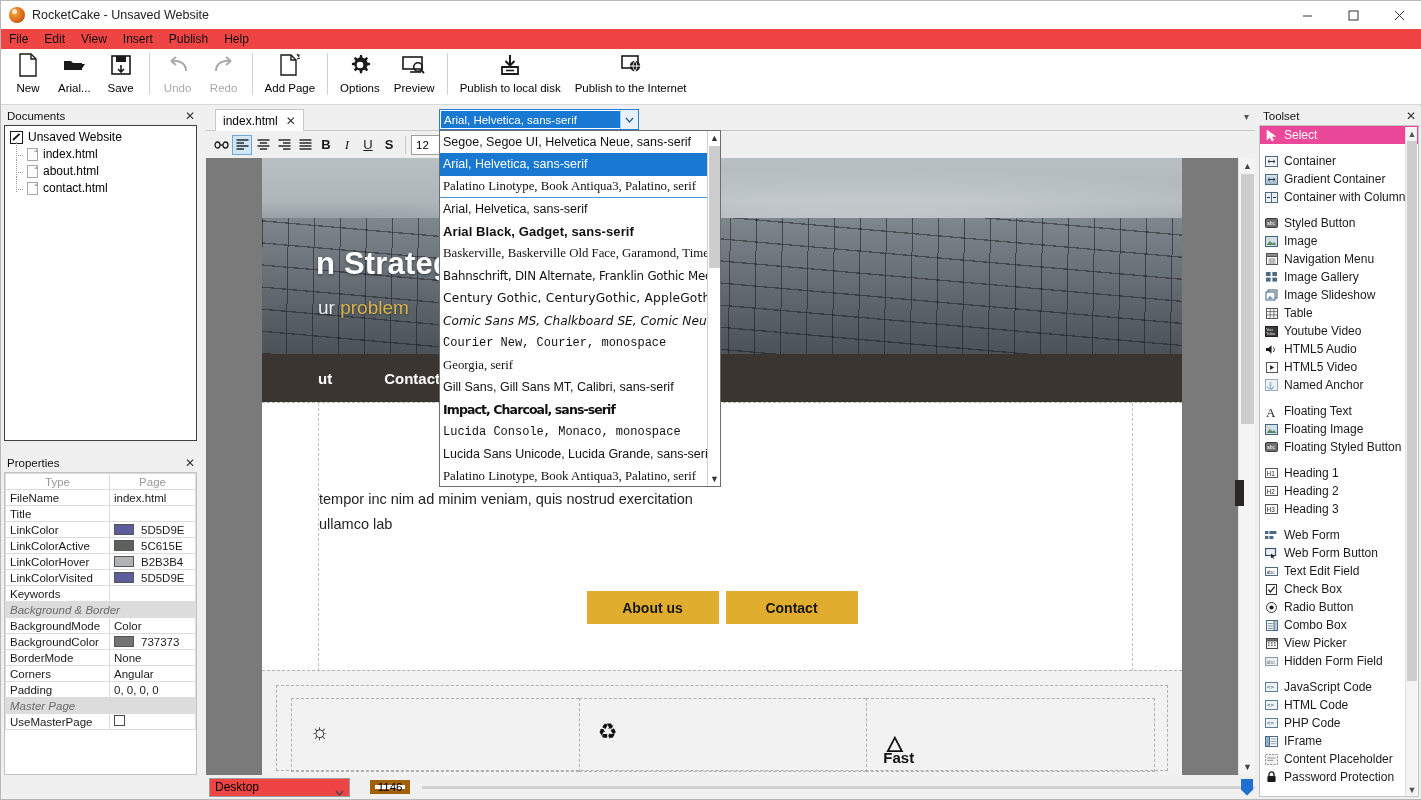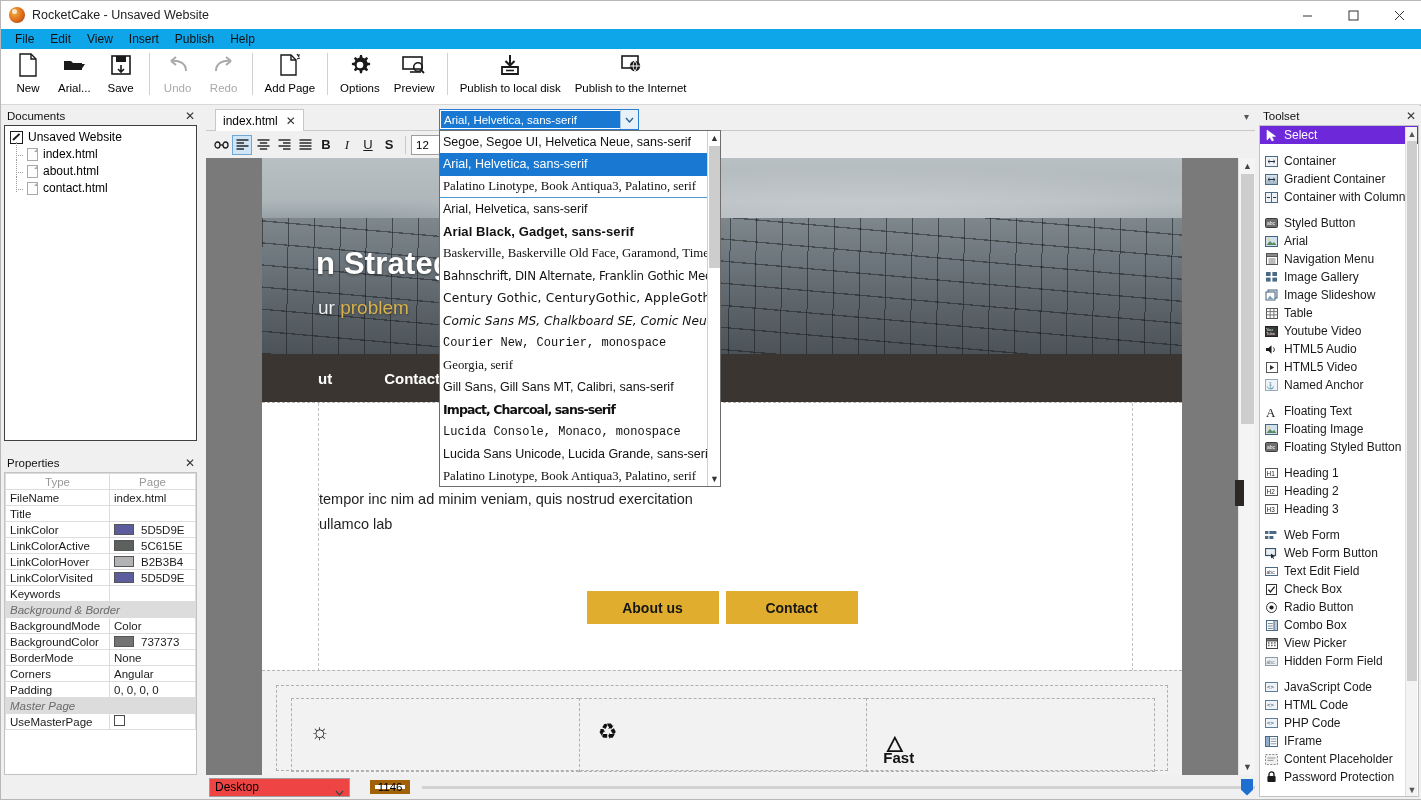--- a/index.html
+++ b/index.html
@@ -39,21 +39,21 @@
   .win-btns { position:absolute; right:0; top:0; height:28px; display:flex; }
   .win-btn {
     width:46px; height:28px; display:flex; align-items:center; justify-content:center;
     color:#333;
   }
   .win-btn svg { display:block; }
 
   
   .menubar {
     position:absolute; left:0; top:28px; width:1421px; height:20px;
-    background:#0ea5e9; display:flex; align-items:center; padding-left:6px;
+    background:#ef4444; display:flex; align-items:center; 
   }
   .menubar .mi {
     padding:2px 8px; font-size:12px; color:#111; cursor:default;
   }
 
   
   .maintoolbar {
     position:absolute; left:0; top:48px; width:1421px; height:56px;
     background:#ffffff; border-bottom:1px solid #d8d8d8;
     display:flex; align-items:flex-start; padding-left:4px;
@@ -138,21 +138,21 @@
     position:absolute; left:1256px; top:105px; width:164px; height:693px; background:#f0f0f0;
   }
   .toolset-body{
     position:absolute; left:2px; top:19px; width:160px; height:672px;
     background:#fff; border:1px solid #c2c2c2; overflow:hidden;
   }
   .ts-row{
     display:flex; align-items:center; height:18px; padding-left:4px; font-size:12px; color:#1a1a1a;
     white-space:nowrap;
   }
-  .ts-row.sel{ background:#6d28d9; color:#fff; }
+  .ts-row.sel{ background:#ec4899; color:#fff; }
   .ts-row .tic{ width:15px; height:14px; flex:none; margin-right:5px; display:flex; align-items:center; justify-content:center;}
   .ts-gap{ height:8px; }
   .ts-scroll{
     position:absolute; right:1px; top:1px; width:12px; height:670px; background:#f3f3f3;
     border-left:1px solid #e0e0e0;
   }
   .ts-thumb{ position:absolute; left:1px; top:14px; width:10px; height:540px; background:#cdcdcd; }
   .ts-arr{ position:absolute; left:0; width:12px; height:14px; display:flex;align-items:center;justify-content:center; color:#555; font-size:9px;}
 
   
@@ -651,21 +651,21 @@
             <span>Styled Button</span>
           </div>
           <div class="ts-row">
             <span class="tic">
               <svg width="13" height="11" viewBox="0 0 13 11">
                 <rect x=".5" y=".5" width="12" height="10" fill="#cfe0ee" stroke="#46637d"></rect>
                 <circle cx="4" cy="3.6" r="1.2" fill="#f2d27a"></circle>
                 <path d="M1.5 9 L5 5 L7.5 7.5 L9 6 L11.5 9 Z" fill="#5d8a5d"></path>
               </svg>
             </span>
-            <span>Arial</span>
+            <span>Image</span>
           </div>
           <div class="ts-row">
             <span class="tic">
               <svg width="12" height="12" viewBox="0 0 12 12">
                 <rect x=".5" y=".5" width="11" height="11" fill="#fff" stroke="#555"></rect>
                 <rect x=".5" y=".5" width="11" height="3" fill="#8a8a8a" stroke="#555"></rect>
                 <path d="M2.5 6 H9.5 M2.5 8 H9.5 M2.5 10 H9.5" stroke="#777"></path>
               </svg>
             </span>
             <span>Navigation Menu</span>

